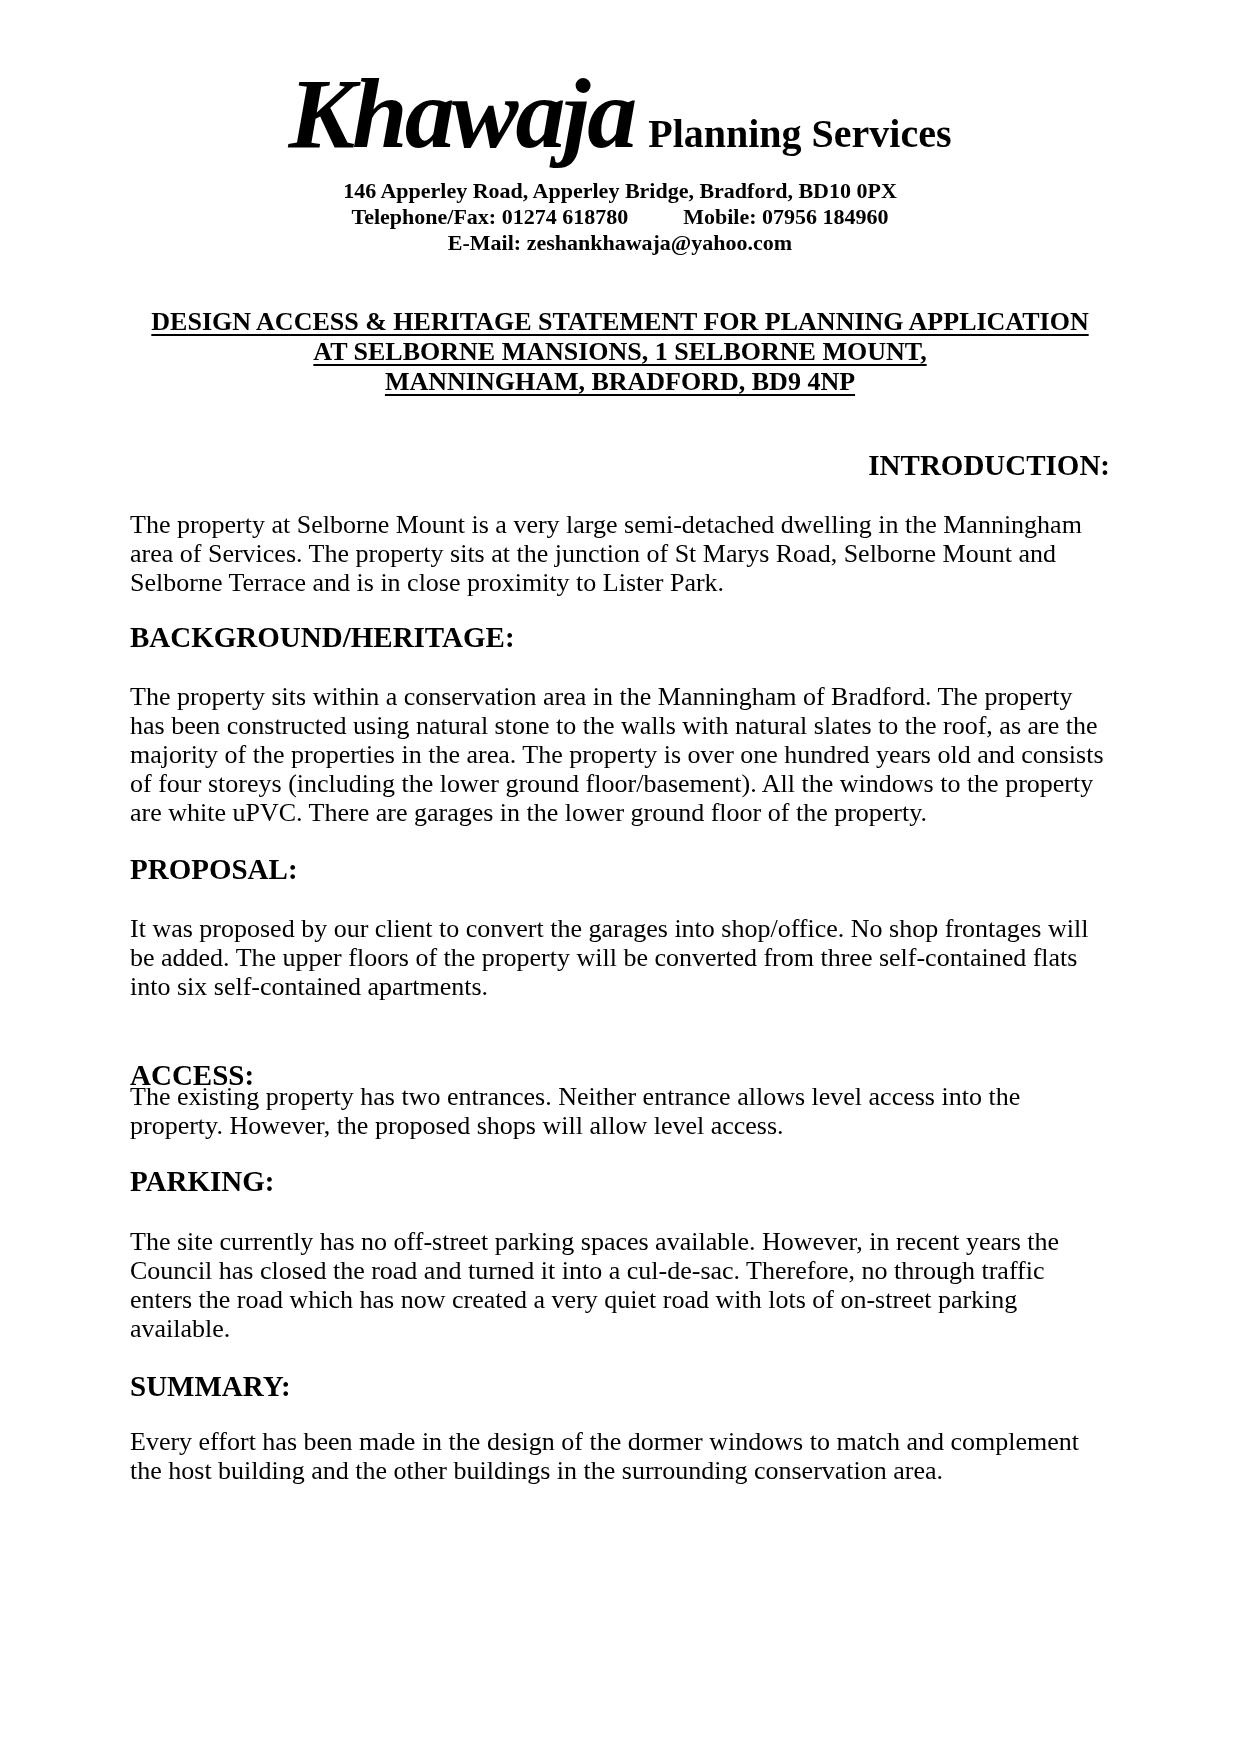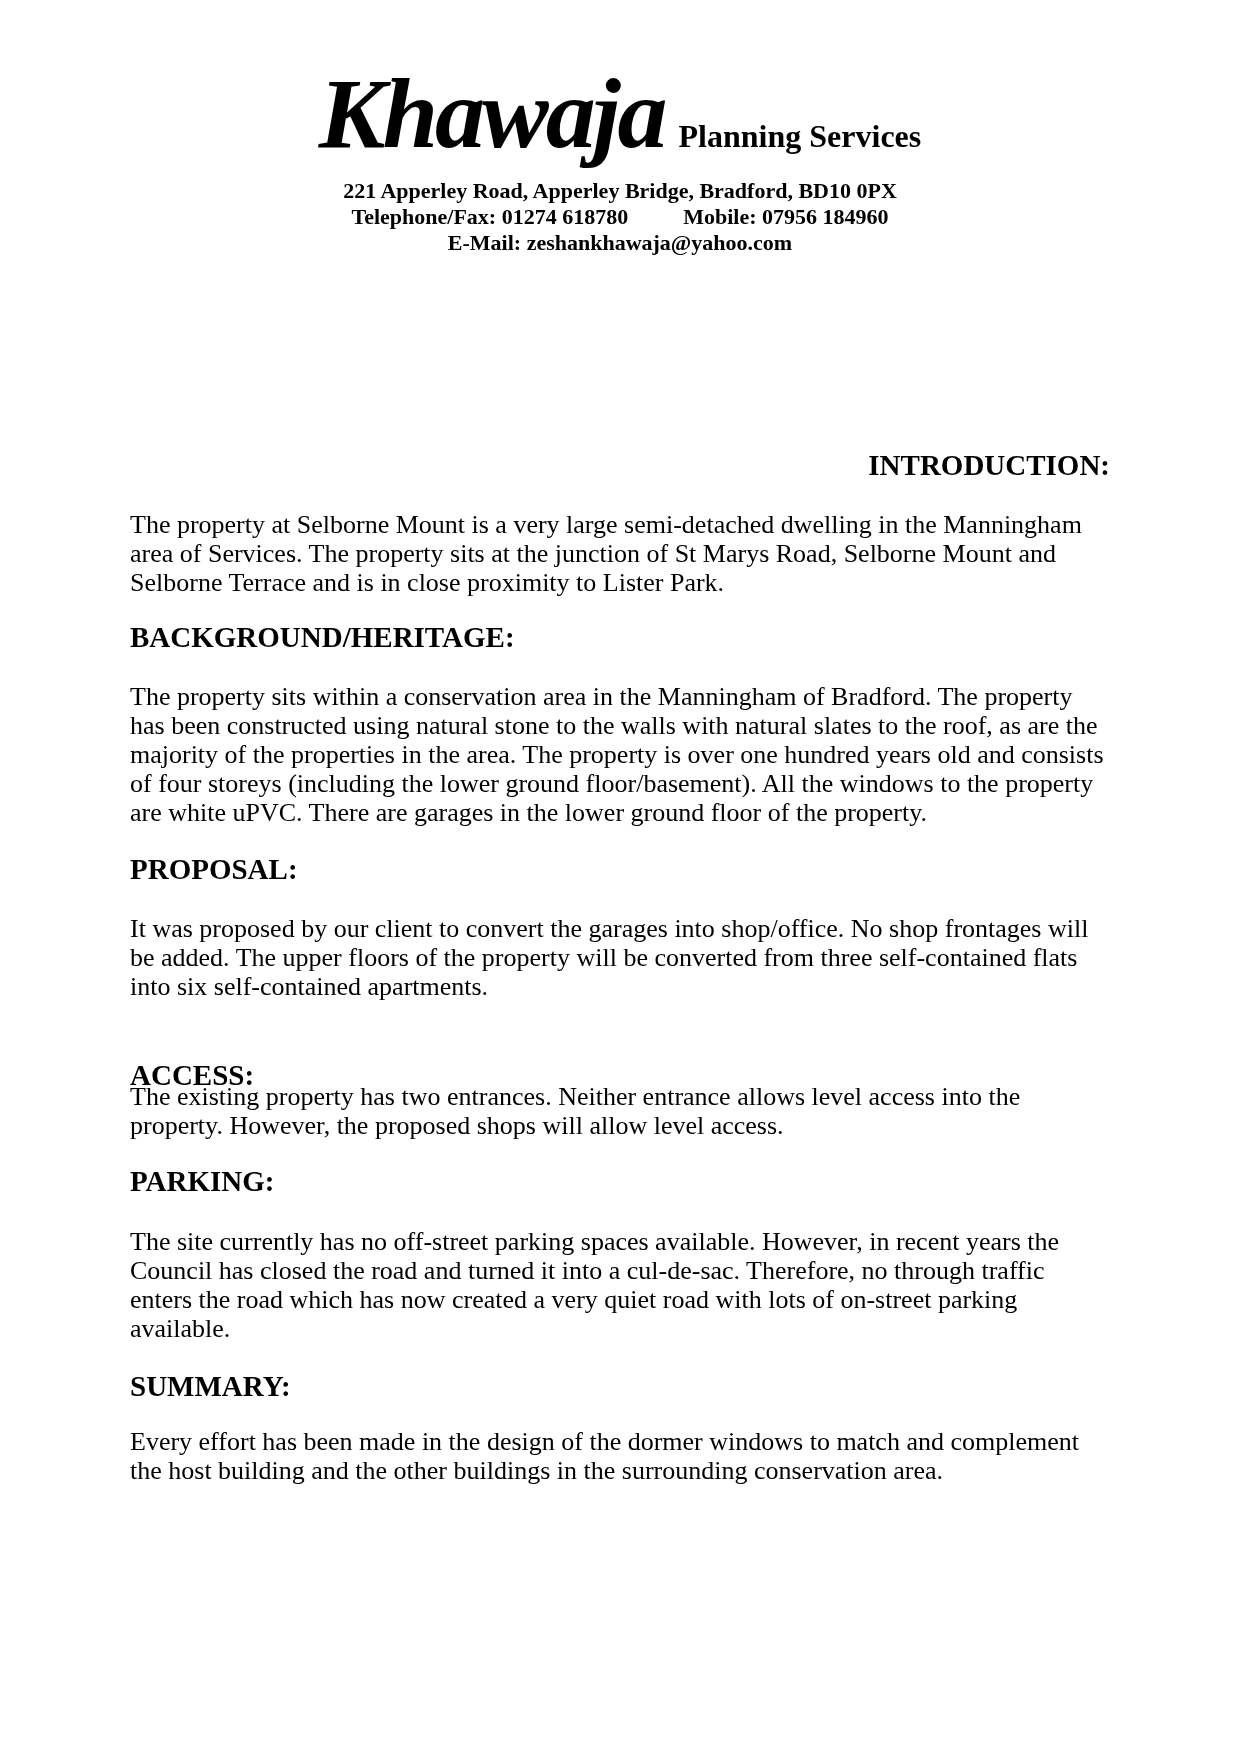--- a/index.html
+++ b/index.html
@@ -25,21 +25,21 @@
     white-space: nowrap;
   }
   .logo-main {
     font-size: 100px;
     line-height: 1;
     font-weight: bold;
     font-style: italic;
     letter-spacing: -3px;
   }
   .logo-suffix {
-    font-size: 32px;
+    font-size: 40px;
     line-height: 1;
     font-weight: bold;
   }
   .addr-line {
     font-size: 22px;
     line-height: 26px;
     font-weight: bold;
     text-align: center;
   }
   .addr-1 { top: 178px; }
@@ -87,29 +87,34 @@
 </head>
 <body>
 
 <div class="page">
 
   <div class="abs logo-row">
     <span class="logo-main">Khawaja</span>
     <span class="logo-suffix">Planning Services</span>
   </div>
 
-  <div class="abs addr-line addr-1">221 Apperley Road, Apperley Bridge, Bradford, BD10 0PX</div>
+  <div class="abs addr-line addr-1">146 Apperley Road, Apperley Bridge, Bradford, BD10 0PX</div>
 
   <div class="abs addr-line addr-2">
     <span>Telephone/Fax: 01274 618780</span>
     <span>Mobile: 07956 184960</span>
   </div>
 
   <div class="abs addr-line addr-3">E-Mail: zeshankhawaja@yahoo.com</div>
 
+  <div class="abs doc-title">
+    <div><span class="u">DESIGN ACCESS &amp; HERITAGE STATEMENT FOR PLANNING APPLICATION</span></div>
+    <div><span class="u">AT SELBORNE MANSIONS, 1 SELBORNE MOUNT,</span></div>
+    <div><span class="u">MANNINGHAM, BRADFORD, BD9 4NP</span></div>
+  </div>
 
   <div class="abs sec-h h-intro">INTRODUCTION:</div>
   <div class="abs sec-p p-intro">The property at Selborne Mount is a very large semi-detached dwelling in the Manningham area of Services. The property sits at the junction of St Marys Road, Selborne Mount and Selborne Terrace and is in close proximity to Lister Park.</div>
 
   <div class="abs sec-h h-bg">BACKGROUND/HERITAGE:</div>
   <div class="abs sec-p p-bg">The property sits within a conservation area in the Manningham of Bradford. The property has been constructed using natural stone to the walls with natural slates to the roof, as are the majority of the properties in the area. The property is over one hundred years old and consists of four storeys (including the lower ground floor/basement). All the windows to the property are white uPVC. There are garages in the lower ground floor of the property.</div>
 
   <div class="abs sec-h h-prop">PROPOSAL:</div>
   <div class="abs sec-p p-prop">It was proposed by our client to convert the garages into shop/office. No shop frontages will be added. The upper floors of the property will be converted from three self-contained flats into six self-contained apartments.</div>
 

